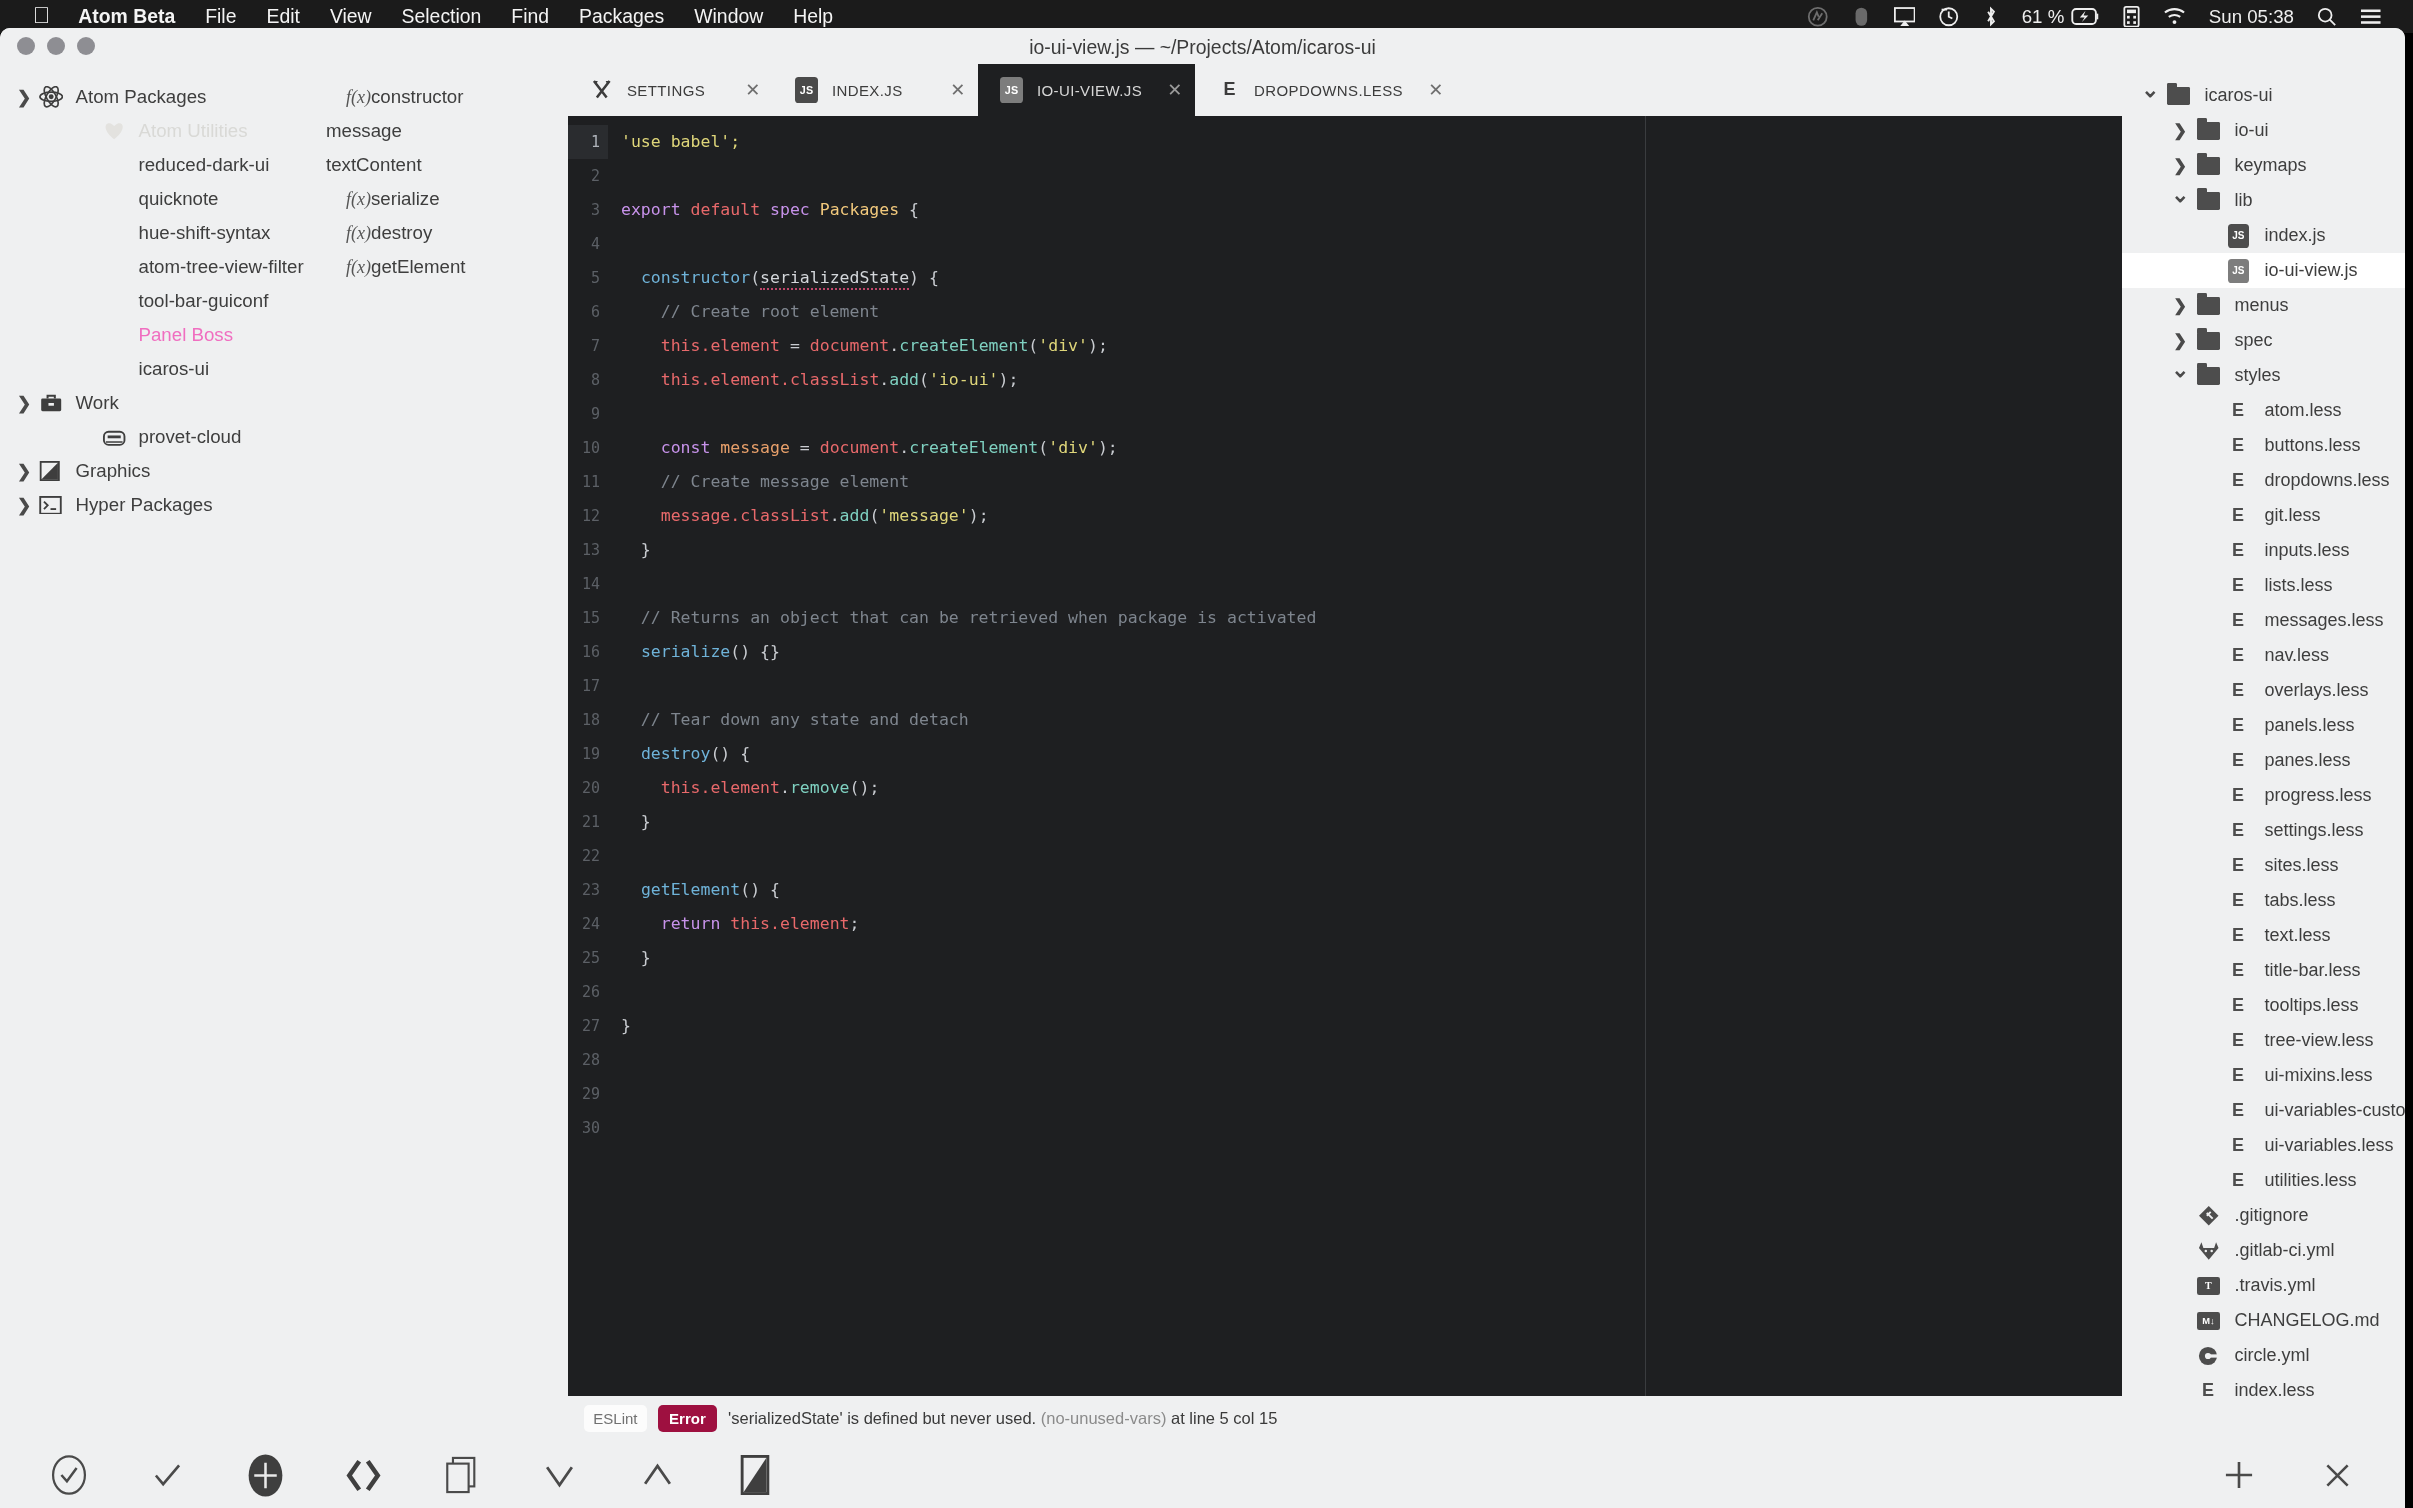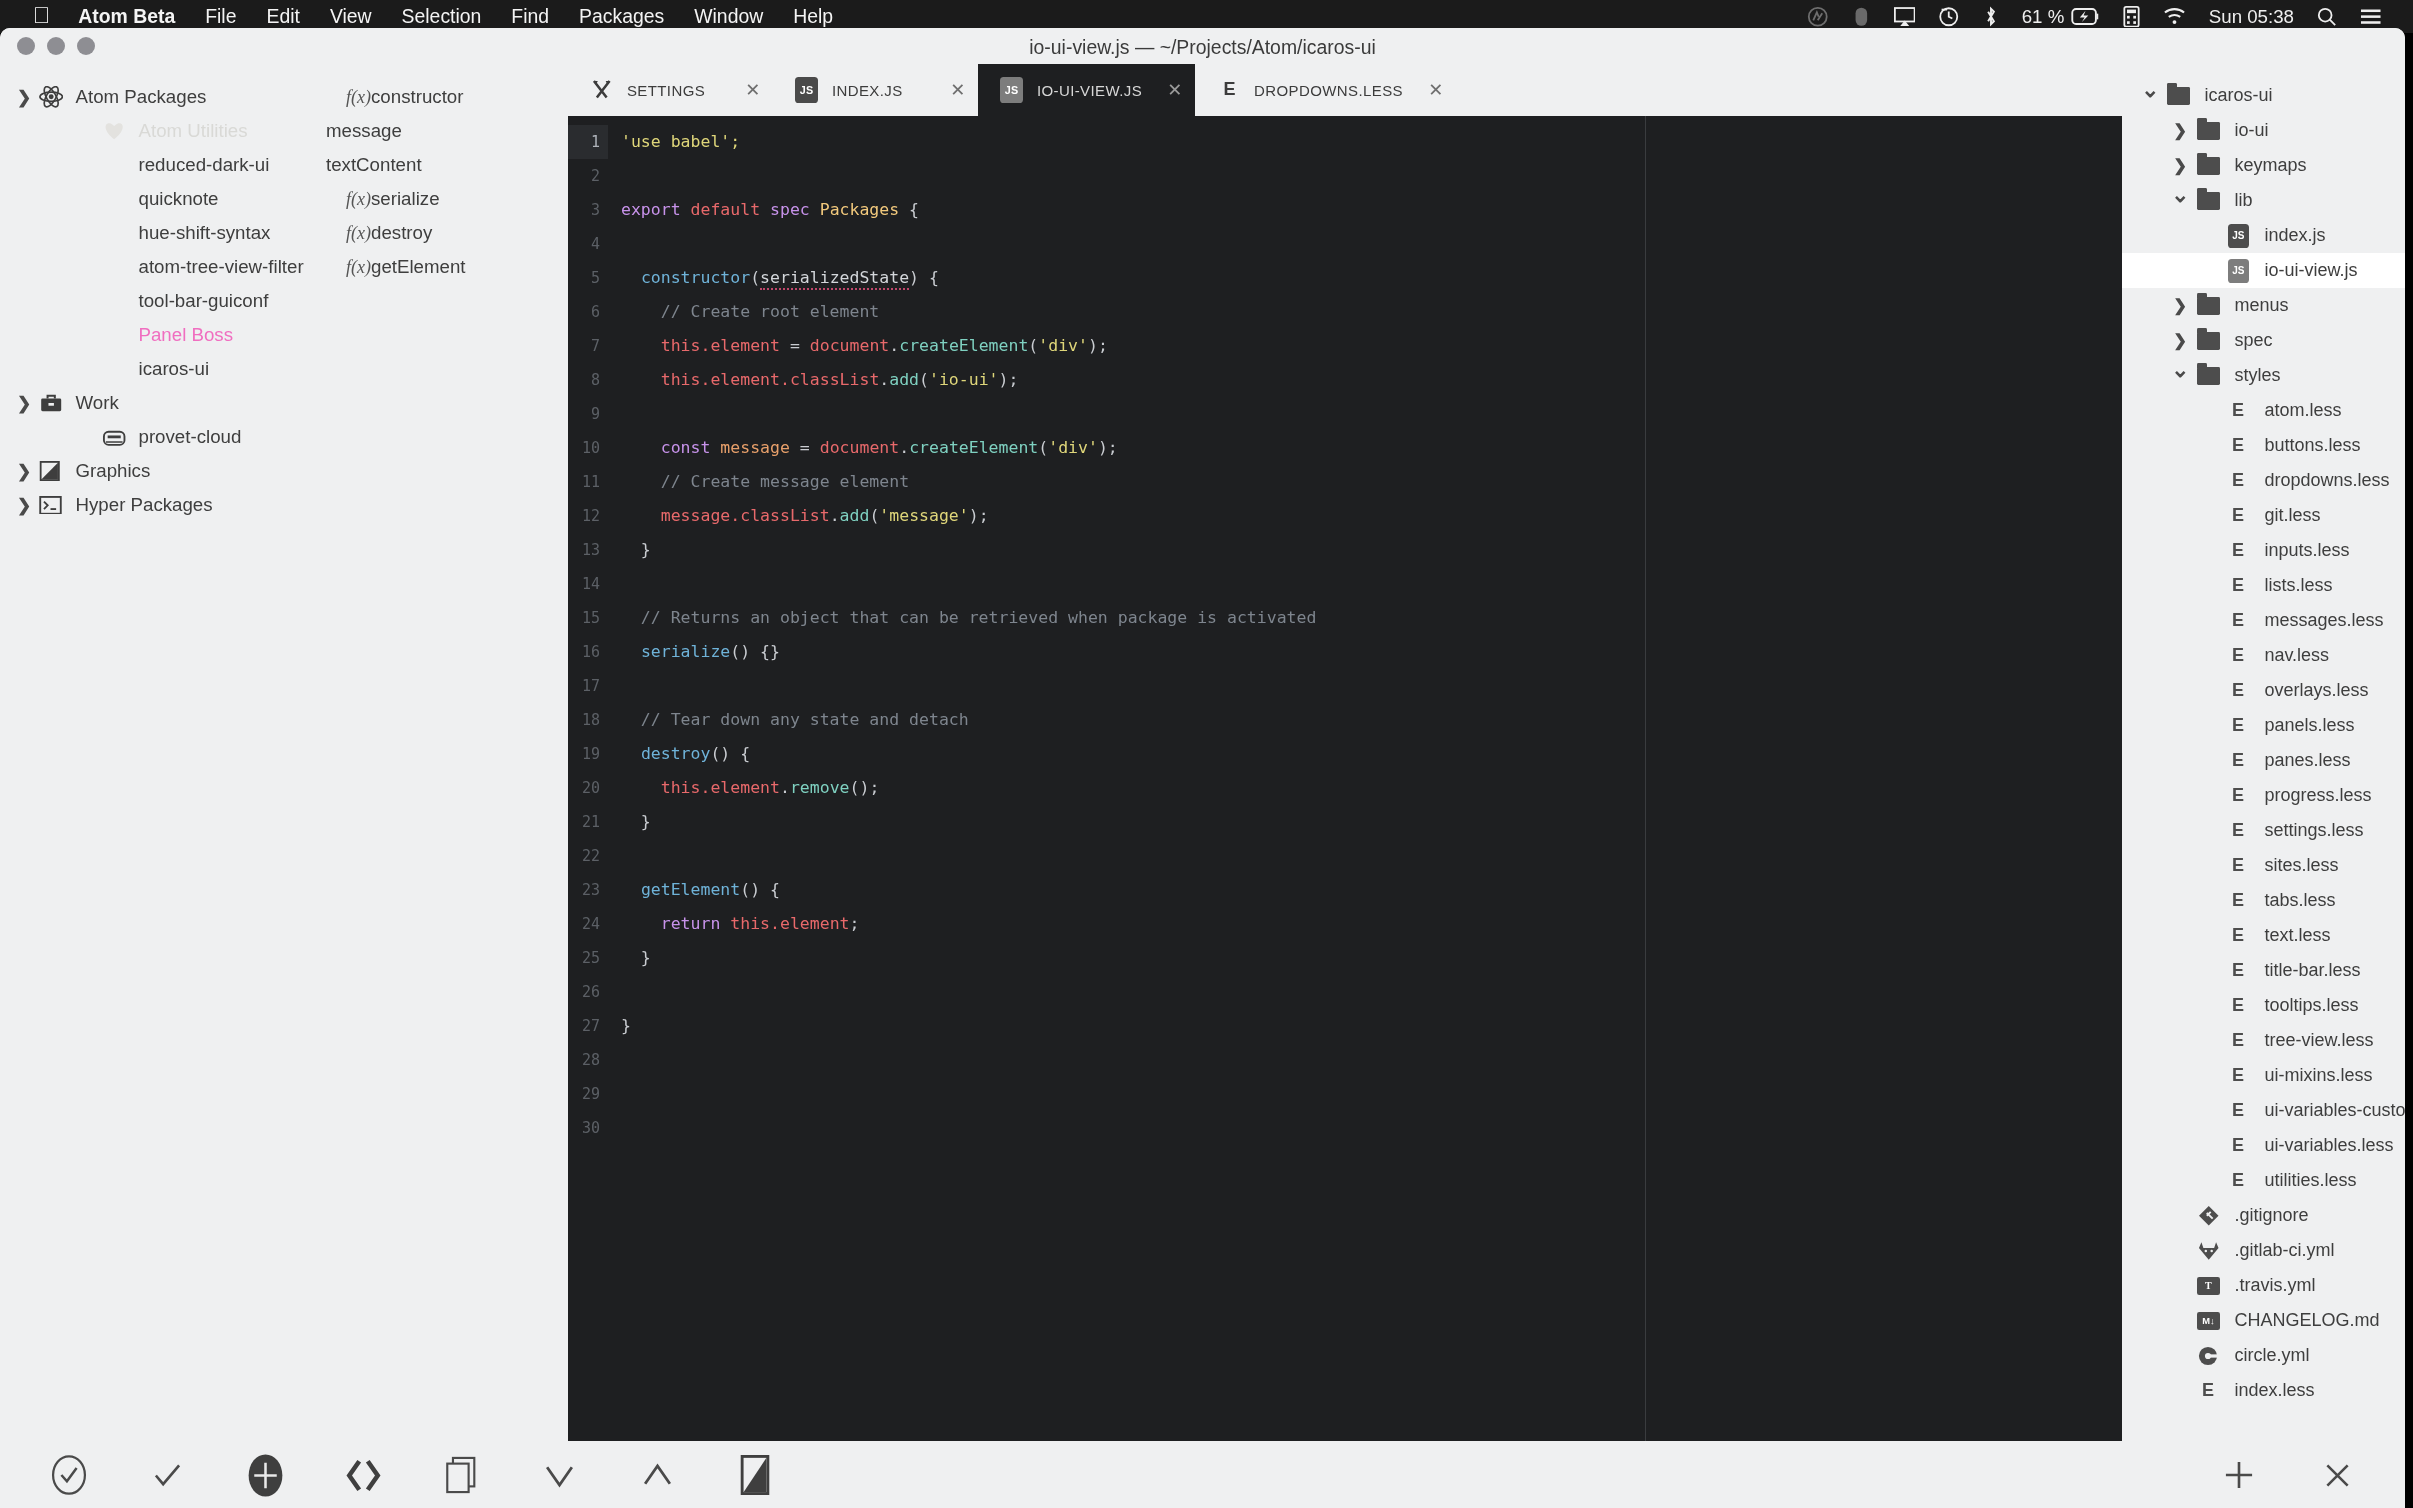--- a/index.html
+++ b/index.html
@@ -529,20 +529,29 @@
             <div class="cl"><span class="t-pun">  }</span></div>
             <div class="cl"></div>
             <div class="cl"><span class="">  </span><span class="t-fn">getElement</span><span class="t-pun">() {</span></div>
             <div class="cl"><span class="">    </span><span class="t-kw">return </span><span class="t-this">this</span><span class="t-prop">.element</span><span class="t-pun">;</span></div>
             <div class="cl"><span class="t-pun">  }</span></div>
             <div class="cl"></div>
             <div class="cl"><span class="t-pun">}</span></div>
             <div class="cl"></div>
           </div>
       </div>
+      <div id="statusbar">
+        <span class="sb-chip">ESLint</span>
+        <span class="sb-err">Error</span>
+        <span class="sb-msg">
+          <span>'serializedState' is defined but never used.</span>
+          <span class="muted">(no-unused-vars)</span>
+          <span>at line 5 col 15</span>
+        </span>
+      </div>
     </div>
 
     <div id="treepanel">
         <div class="tv-row" style="padding-left: 16px;">
           <span class="tv-tw" style="font-size: 21.5px; position: relative; top: -5.7px;">⌄</span>
           <span class="tv-ic">
             <span class="folder-ic"></span>
           </span>
           <span class="tv-label">icaros-ui</span>
         </div>

